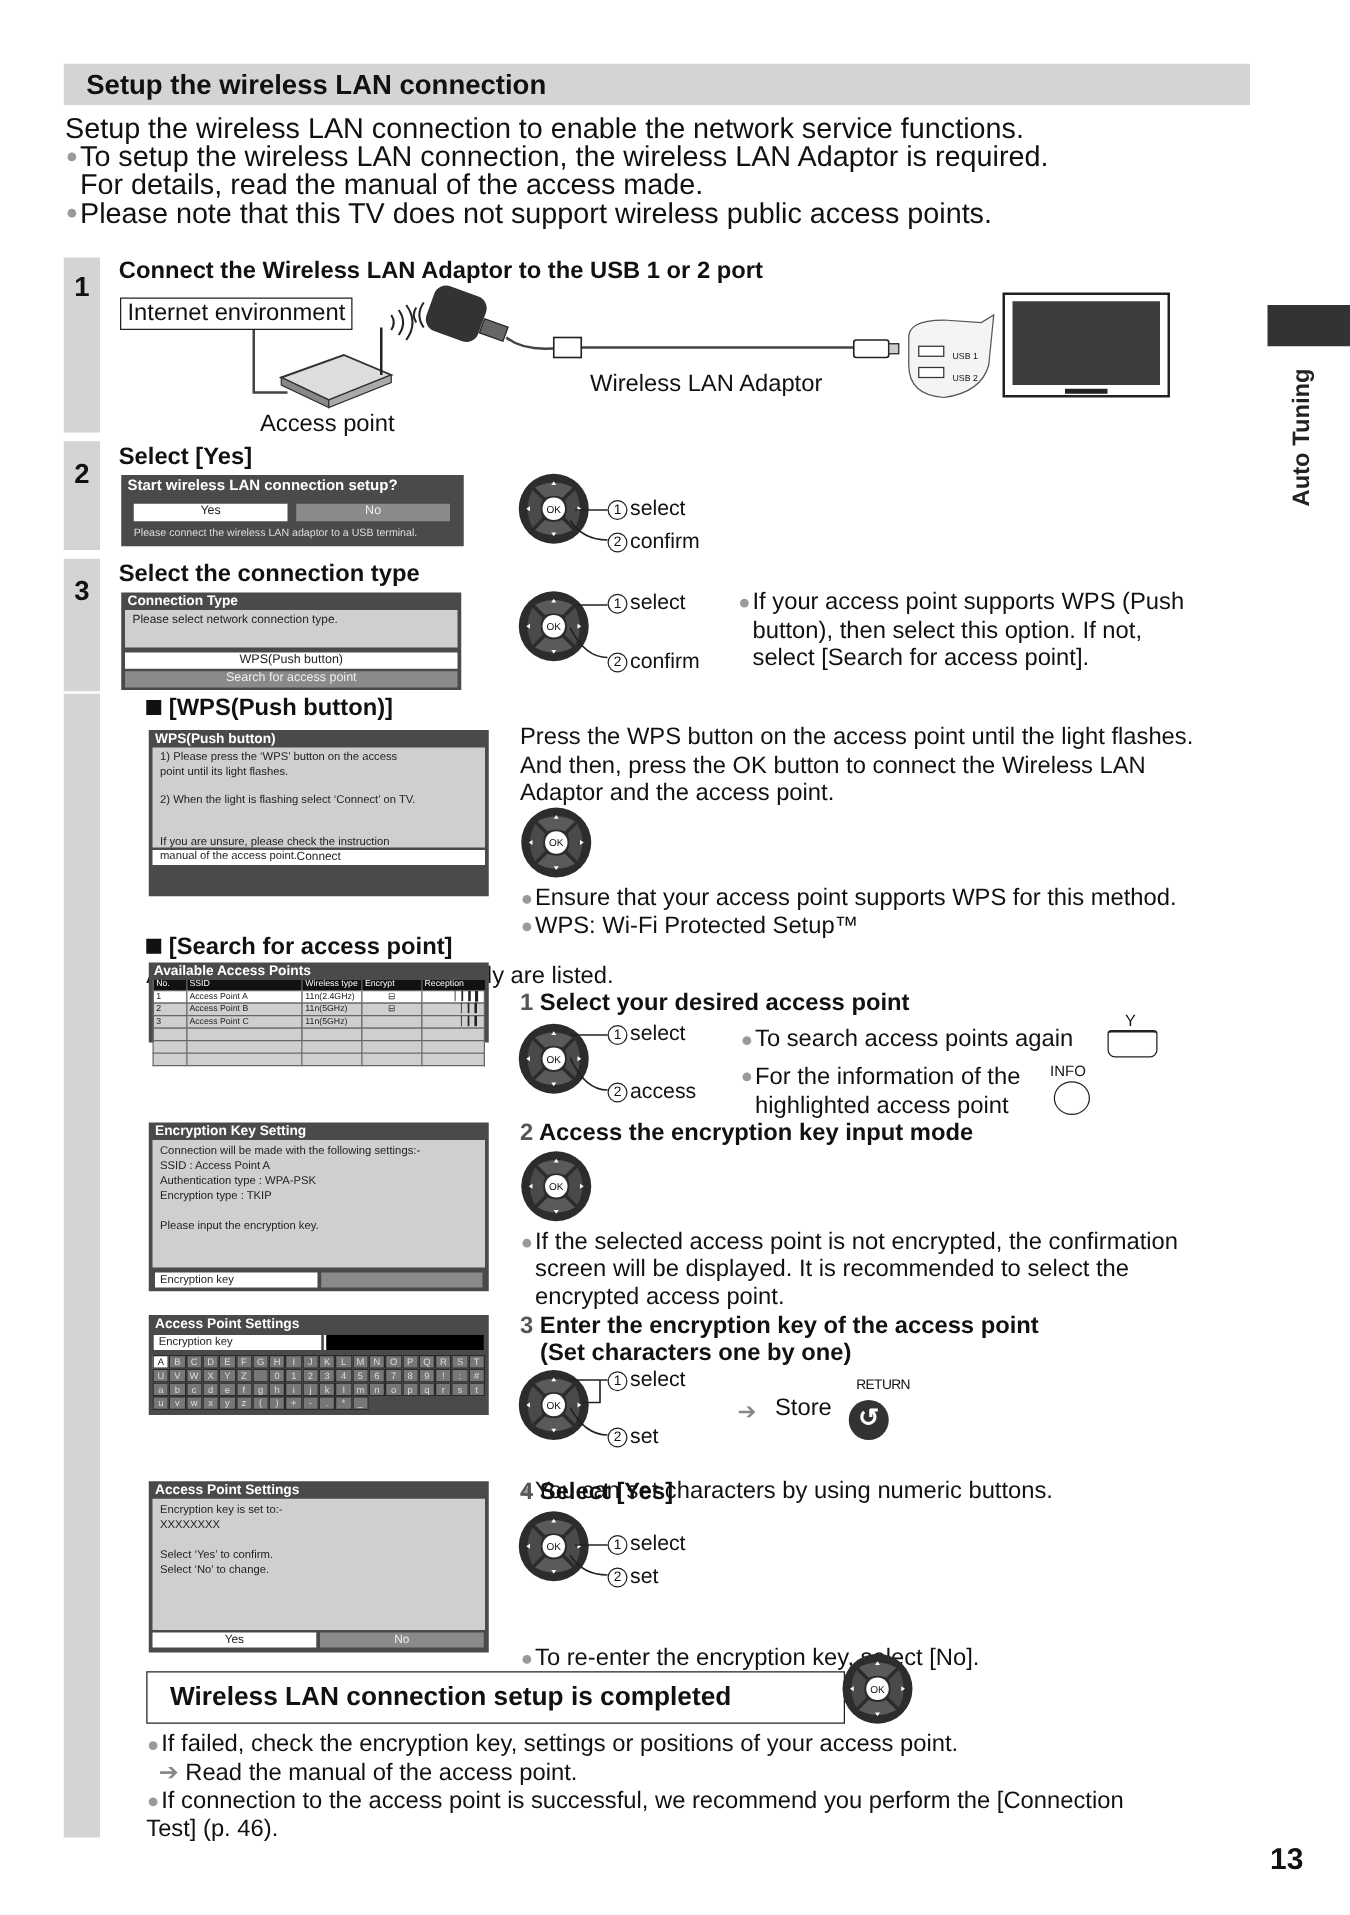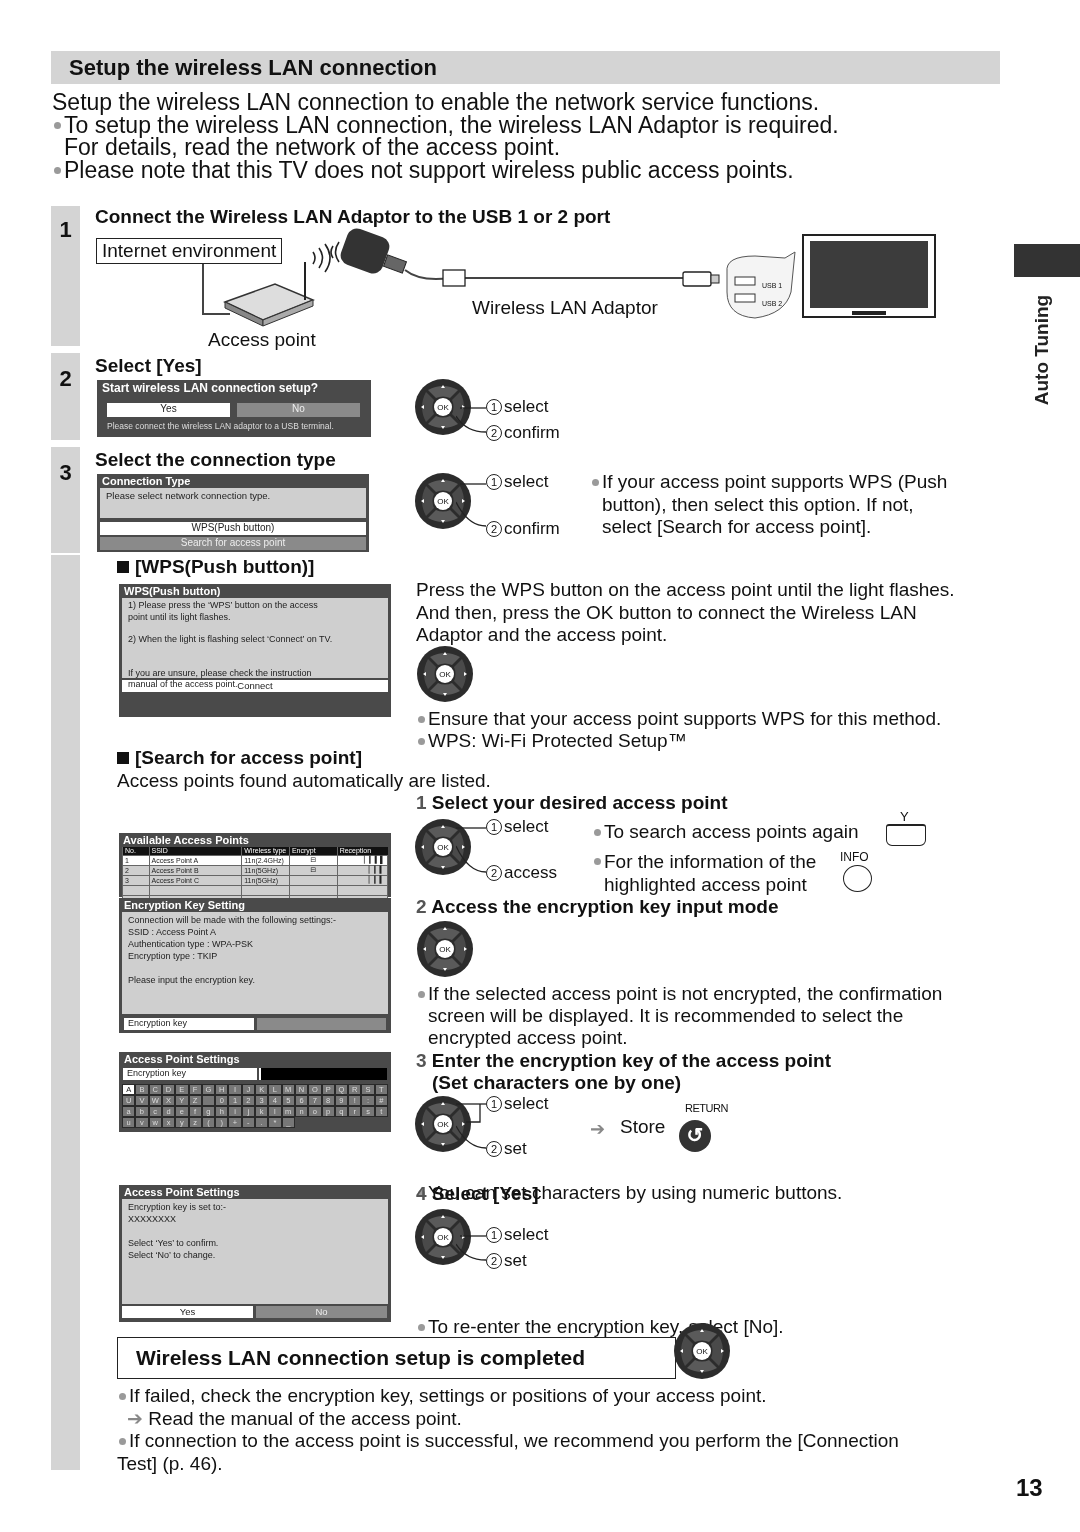--- a/index.html
+++ b/index.html
@@ -77,21 +77,21 @@
   </defs>
 </svg>
 
 <div class="abs title-bar">
   <span>Setup the wireless LAN connection</span>
 </div>
 
 <div class="abs intro">
   <div>Setup the wireless LAN connection to enable the network service functions.</div>
   <div class="bullet-line">To setup the wireless LAN connection, the wireless LAN Adaptor is required.</div>
-  <div class="indent">For details, read the network of the access point.</div>
+  <div class="indent">For details, read the manual of the access made.</div>
   <div class="bullet-line">Please note that this TV does not support wireless public access points.</div>
 </div>
 
 <div class="abs step-col" style="top:206px;height:140px"></div>
 <div class="abs step-col" style="top:353px;height:87px"></div>
 <div class="abs step-col" style="top:447px;height:106px"></div>
 <div class="abs left-strip"></div>
 <div class="step-num" style="top:217px">1</div>
 <div class="step-num" style="top:366px">2</div>
 <div class="step-num" style="top:460px">3</div>
@@ -198,21 +198,21 @@
     <use href="#padg"></use>
   </svg>
 <div class="abs" style="left:416px;top:708px;font-size:19px;line-height:22px;white-space:nowrap">
   <div class="bullet-line">Ensure that your access point supports WPS for this method.</div>
   <div class="bullet-line">WPS: Wi-Fi Protected Setup™</div>
 </div>
 
 <div class="abs h-bold" style="left:117px;top:747px"><span style="display:inline-block;width:12px;height:12px;background:#111;margin-right:6px"></span><span>[Search for access point]</span></div>
 <div class="abs txt" style="left:117px;top:770px">Access points found automatically are listed.</div>
 
-<div class="abs osd" style="left:119px;top:833px;width:272px;height:64px;padding:0 3px">
+<div class="abs osd" style="left:119px;top:770px;width:272px;height:64px;padding:0 3px">
   <div class="osd-title" style="font-size:11px;padding-left:1px">Available Access Points</div>
   <table class="ap">
     <thead>
         <tr>
       <th style="width:10%">No.</th>
       <th style="width:35%">SSID</th>
       <th style="width:18%">Wireless type</th>
       <th style="width:18%">Encrypt</th>
       <th style="width:19%">Reception</th>
     </tr>

